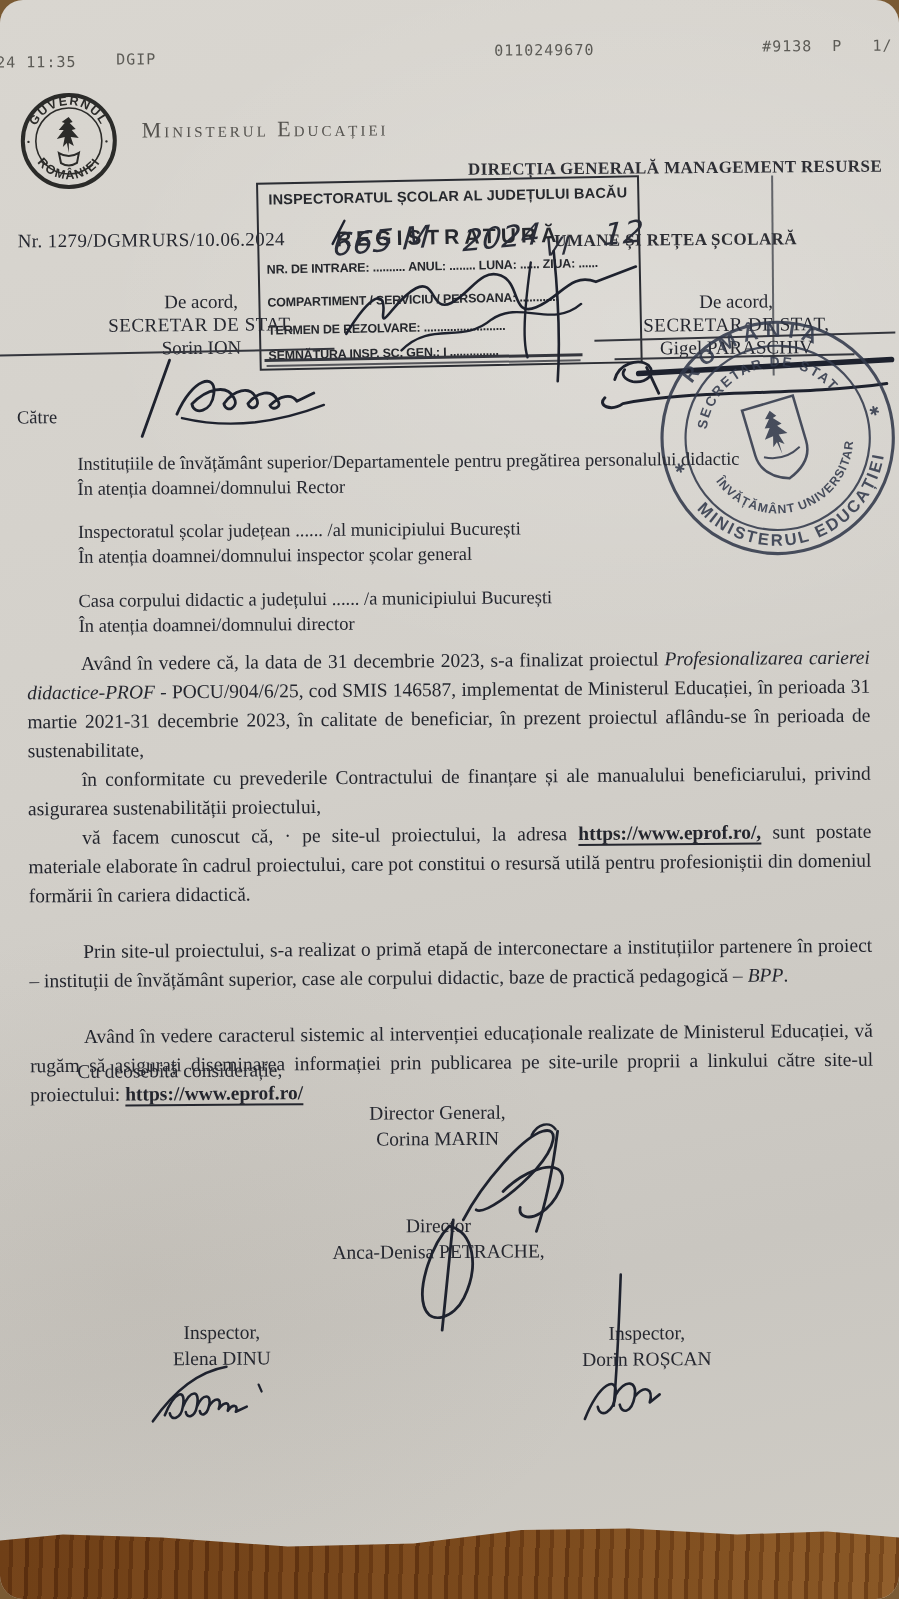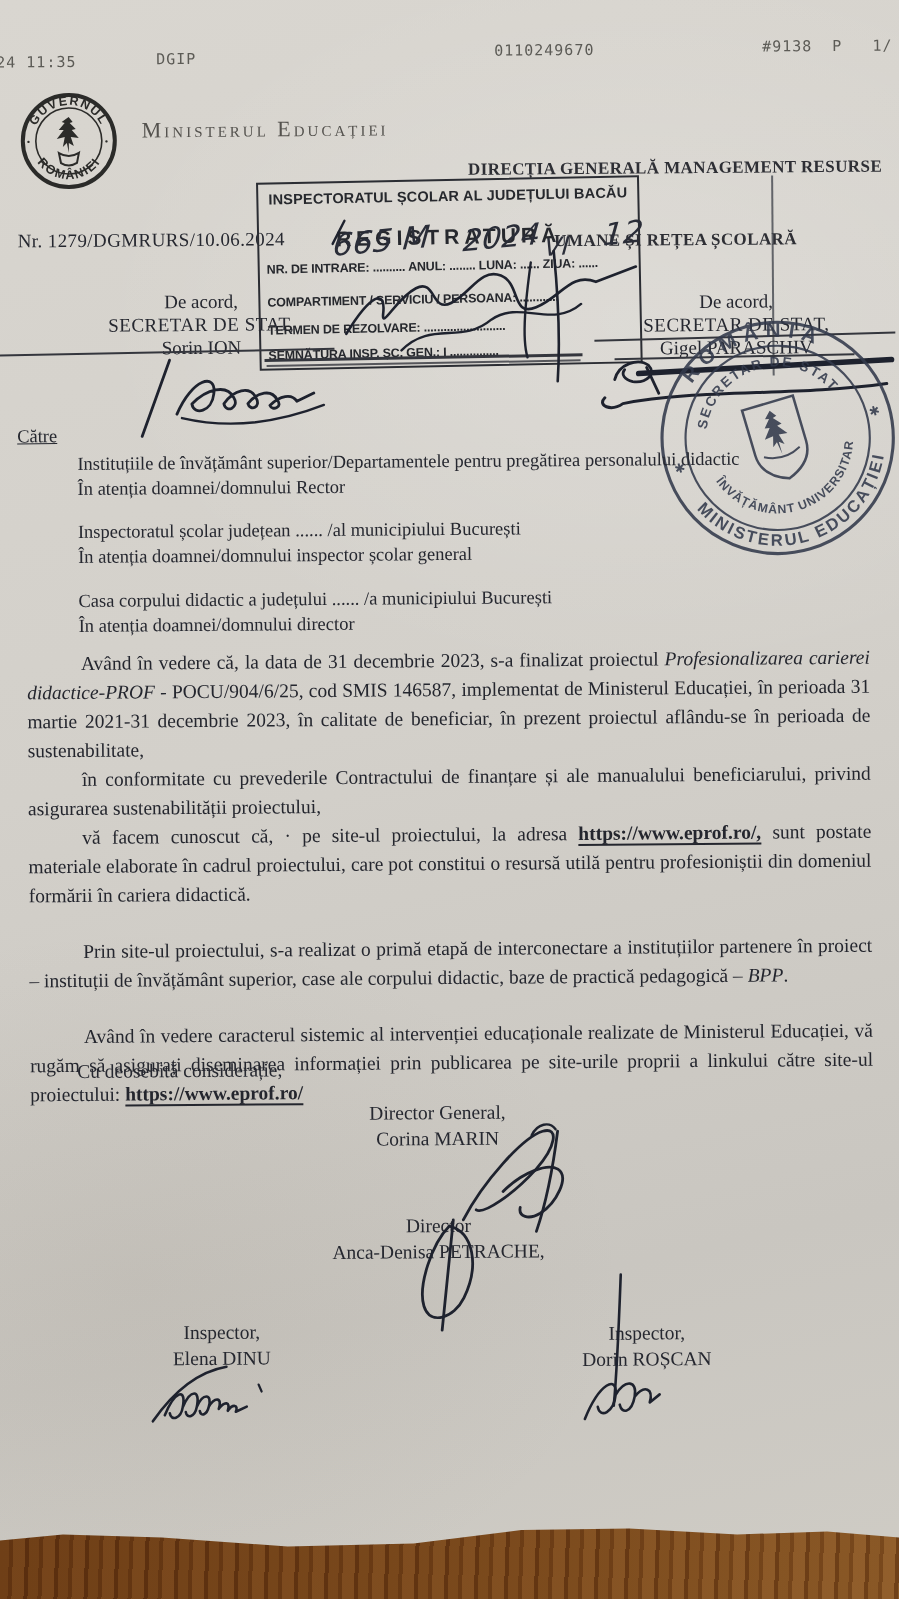--- a/index.html
+++ b/index.html
@@ -3,20 +3,21 @@
 <meta charset="utf-8">
 <style>
   html,body{margin:0;padding:0;background:#7a5a33;}
   .page{
     position:relative;width:899px;height:1599px;overflow:hidden;
     font-family:"Liberation Serif",serif;color:#262830;
     background:
       radial-gradient(ellipse 900px 600px at 70% 20%, rgba(255,255,255,.18), rgba(0,0,0,0) 60%),
       radial-gradient(ellipse 700px 500px at 15% 80%, rgba(120,110,95,.10), rgba(0,0,0,0) 70%),
       linear-gradient(168deg,#d9d6d0 0%,#d3d0ca 45%,#c9c6c0 78%,#cfccc5 100%);
+    border-radius: 23px;
   }
   .doc{position:absolute;inset:0;transform:rotate(-0.45deg);}
   .t{position:absolute;white-space:pre;}
   .mono{font-family:"DejaVu Sans Mono",monospace;}
   .faxbar{font-size:15px;color:#5c5b56;letter-spacing:1px;}
   .ministry{font-variant:small-caps;font-size:22px;letter-spacing:3px;color:#54524e;}
   .dirgen{font-weight:bold;font-size:17px;line-height:24px;text-align:center;color:#2e2f35;letter-spacing:.4px;}
   .refnum{font-size:19px;letter-spacing:.4px;}
   .stampbox{
     position:absolute;left:262px;top:179px;width:379px;height:184px;
@@ -54,21 +55,21 @@
   }
   .vline{position:absolute;width:2px;background:#3a3d45;opacity:.75;}
 </style>
 </head>
 <body>
 
 <div class="page">
   <div class="doc">
 
     <div class="t mono faxbar" style="left:2px;top:50px;">24 11:35</div>
-    <div class="t mono faxbar" style="left:122px;top:48px;margin-left:40px;">DGIP</div>
+    <div class="t mono faxbar" style="left:122px;top:48px;">DGIP</div>
     <div class="t mono faxbar" style="left:500px;top:42px;">0110249670</div>
     <div class="t mono faxbar" style="left:768px;top:40px;">#9138  P   1/</div>
 
     <svg style="left:24px;top:88px;" width="100" height="100" viewBox="0 0 100 100">
       <circle cx="50" cy="50" r="46" fill="none" stroke="#2b2b29" stroke-width="4"></circle>
       <circle cx="50" cy="50" r="33" fill="none" stroke="#2b2b29" stroke-width="1.6"></circle>
       <defs>
         <path id="gTop" d="M 14,50 A 36,36 0 0 1 86,50"></path>
         <path id="gBot" d="M 12,50 A 38,38 0 0 0 88,50"></path>
       </defs>
@@ -174,21 +175,21 @@
         <text x="15" y="131" font-size="13" fill="#333a4c">✱</text>
         <text x="222" y="131" font-size="13" fill="#333a4c">✱</text>
         <g>
           <path d="M98,88 h54 v48 q0,22 -27,32 q-27,-10 -27,-32 z" fill="none" stroke="#333a4c" stroke-width="2.6"></path>
           <path d="M125,96 l5,7 -4,1 7,8 -5,1 8,10 -9,-1 3,11 -5,-4 0,13 -2,-13 -5,4 3,-11 -9,1 8,-10 -5,-1 7,-8 -4,-1 z" fill="#333a4c"></path>
           <path d="M106,140 q19,10 38,0" fill="none" stroke="#333a4c" stroke-width="2"></path>
         </g>
       </g>
     </svg>
 
-    <div class="t recip" style="left:20px;top:421px;text-decoration:underline;">Către</div>
+    <div class="t recip" style="left:20px;top:402px;">Către</div>
     <div class="t recip" style="left:80px;top:449px;width:790px;white-space:normal;">
       <div>Instituțiile de învățământ superior/Departamentele pentru pregătirea personalului didactic</div>
       <div>În atenția doamnei/domnului Rector</div>
     </div>
     <div class="t recip" style="left:80px;top:517px;width:790px;white-space:normal;">
       <div>Inspectoratul școlar județean ...... /al municipiului București</div>
       <div>În atenția doamnei/domnului inspector școlar general</div>
     </div>
     <div class="t recip" style="left:80px;top:586px;width:790px;white-space:normal;">
       <div>Casa corpului didactic a județului ...... /a municipiului București</div>

